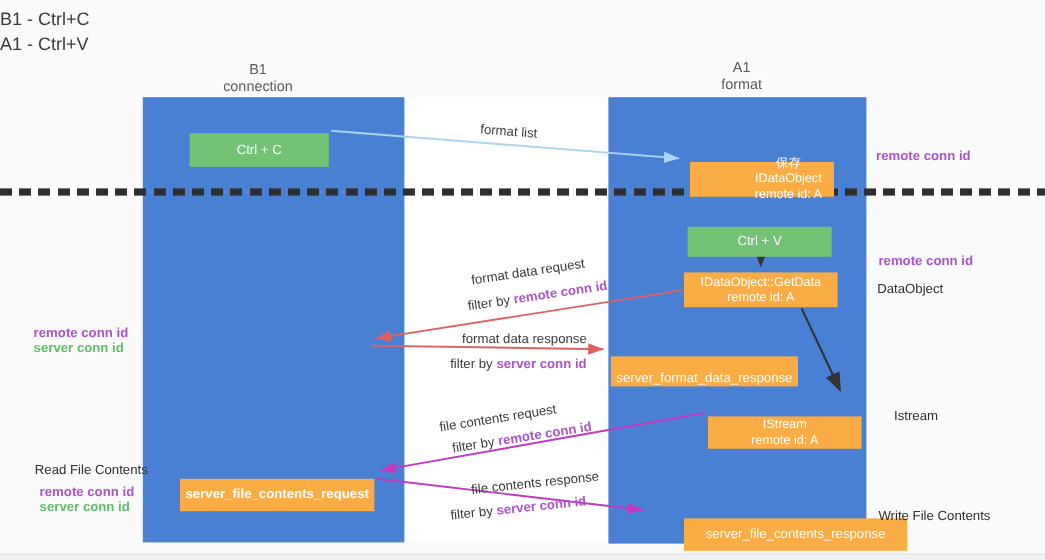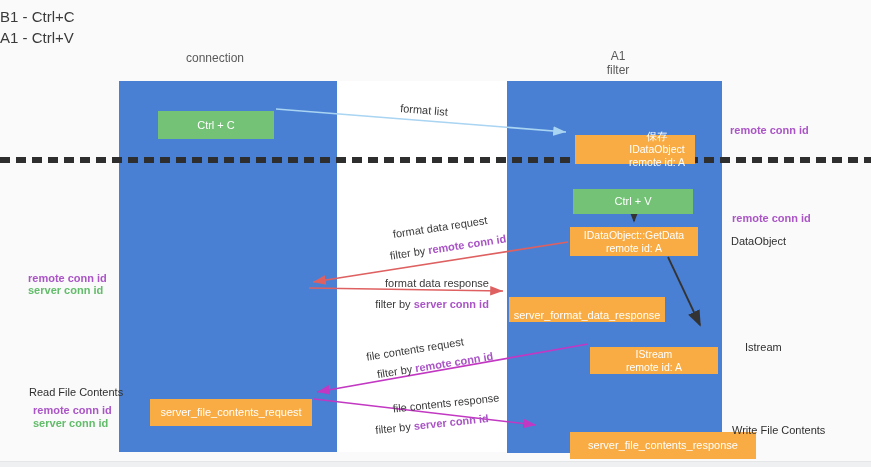--- a/index.html
+++ b/index.html
@@ -67,25 +67,26 @@
 <body>
 
 <div id="stage">
 
   <div class="title-block">
     <div>B1 - Ctrl+C</div>
     <div>A1 - Ctrl+V</div>
   </div>
 
   <div class="col-header left">
+    <div>B1</div>
     <div>connection</div>
   </div>
   <div class="col-header right">
     <div>A1</div>
-    <div>filter</div>
+    <div>format</div>
   </div>
 
   <div class="lane-white"></div>
   <div class="lifeline left"></div>
   <div class="lifeline right"></div>
 
   <div class="dashed-sep"></div>
 
   <svg class="arrows" width="871" height="467" viewBox="0 0 871 467">
     <defs>
@@ -132,21 +133,21 @@
 
   <div class="node orange" style="left:509px; top:281px; width:156px; height:25px;justify-content:flex-end;">
     <span>server_format_data_response</span>
   </div>
 
   <div class="node orange" style="left:590px; top:331px; width:128px; height:27px;">
     <span class="l2">IStream</span>
     <span class="l2">remote id: A</span>
   </div>
 
-  <div class="node orange" style="left:150px; top:383px; width:162px; height:27px;">
+  <div class="node orange" style="left:150px; top:383px; width:162px; height:27px;font-weight:bold;">
     <span>server_file_contents_request</span>
   </div>
 
   <div class="node orange" style="left:570px; top:416px; width:186px; height:27px;">
     <span>server_file_contents_response</span>
   </div>
 
   <div class="lane-label" style="left:424px; top:110px; transform:translate(-50%,-50%) rotate(4.5deg);">format list</div>
 
   <div class="lane-label" style="left:440px; top:227px; transform:translate(-50%,-50%) rotate(-8.5deg);">format data request</div>

